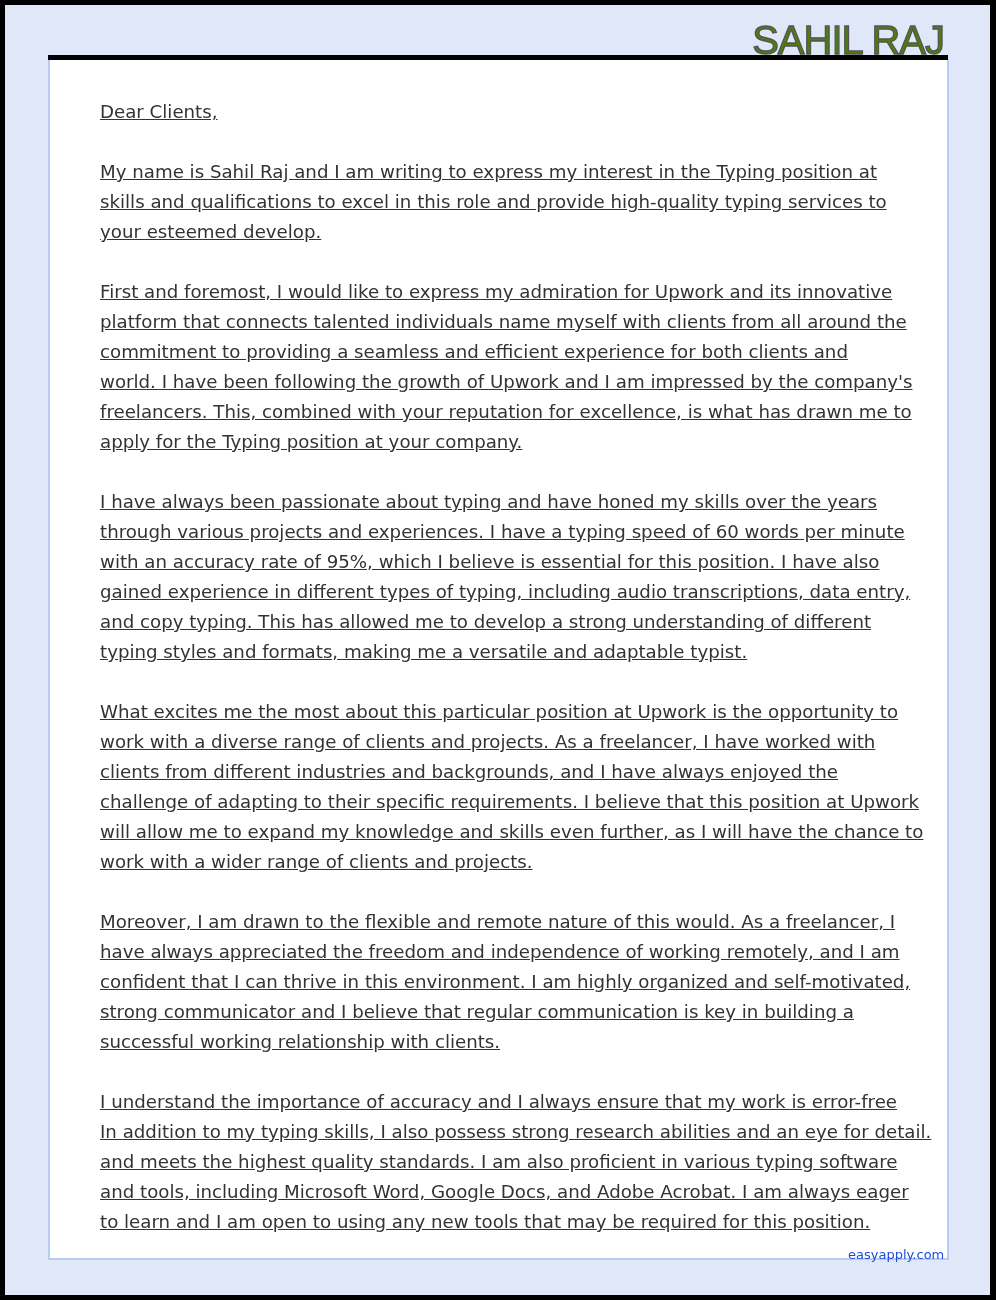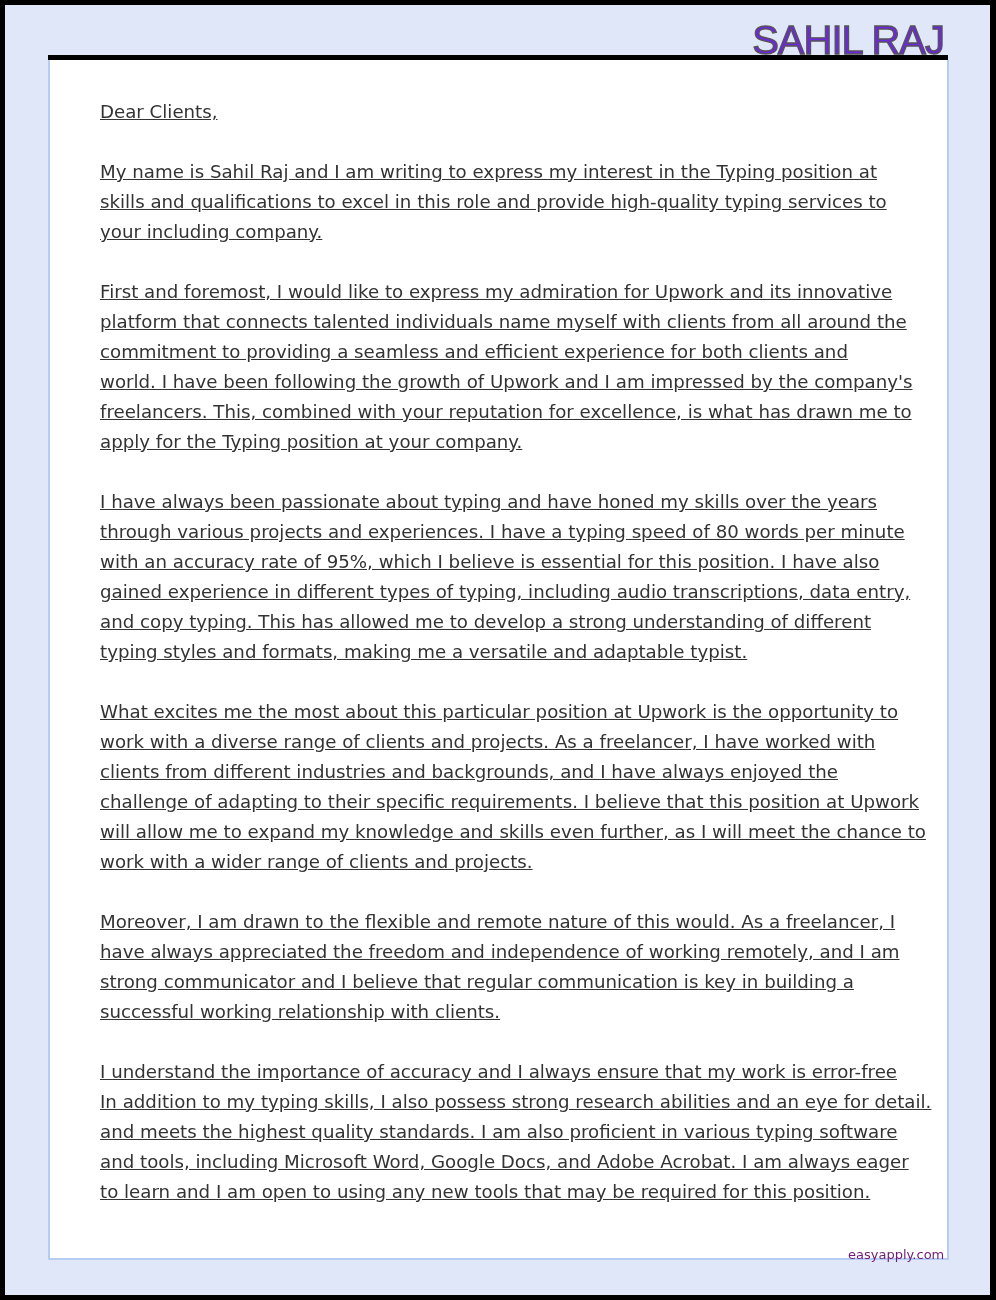--- a/index.html
+++ b/index.html
@@ -9,91 +9,92 @@
     font-family:"DejaVu Sans","Liberation Sans",sans-serif;
   }
   .frame {
     position:absolute; left:5px; top:5px; width:985px; height:1290px;
     background:#dfe7f9; overflow:hidden;
   }
   .name {
     position:absolute; right:46px; top:12px;
     font-family:"Liberation Sans",sans-serif;
     font-size:40px; letter-spacing:-1px; line-height:46px;
-    color:#6d28d9;
+    color:#4d7c0f;
     -webkit-text-stroke:1.3px #555;
   }
   .rule {
     position:absolute; left:43px; top:50px; width:900px; height:5px; background:#000;
   }
   .page {
     position:absolute; left:43px; top:55px; width:897px; height:1198px;
     background:#fff;
     border-left:2px solid #b6ccf2; border-right:2px solid #b6ccf2; border-bottom:2px solid #b6ccf2;
   }
   .content {
     position:absolute; left:95px; top:92px; width:820px;
     font-size:18.2px; line-height:30px; color:#333;
   }
   .content p { margin:0 0 30px 0; }
   .content .line { display:block; white-space:nowrap;text-decoration:underline; }
   .watermark {
     position:absolute; left:843px; top:1242px;
-    font-size:13px; color:#701a75; line-height:16px;
+    font-size:13px; color:#1d4ed8; line-height:16px;
   }
 </style>
 </head>
 <body>
 
 <div class="frame">
   <div class="name">SAHIL RAJ</div>
   <div class="rule"></div>
   <div class="page"></div>
 
   <div class="content">
     <p>
         <span class="line">Dear Clients,</span>
       </p>
 
     <p>
       <span class="line">My name is Sahil Raj and I am writing to express my interest in the Typing position at</span>
       <span class="line">skills and qualifications to excel in this role and provide high-quality typing services to</span>
-      <span class="line">your including company.</span>
+      <span class="line">your esteemed develop.</span>
     </p>
 
     <p>
       <span class="line">First and foremost, I would like to express my admiration for Upwork and its innovative</span>
       <span class="line">platform that connects talented individuals name myself with clients from all around the</span>
       <span class="line">commitment to providing a seamless and efficient experience for both clients and</span>
       <span class="line">world. I have been following the growth of Upwork and I am impressed by the company's</span>
       <span class="line">freelancers. This, combined with your reputation for excellence, is what has drawn me to</span>
       <span class="line">apply for the Typing position at your company.</span>
     </p>
 
     <p>
       <span class="line">I have always been passionate about typing and have honed my skills over the years</span>
-      <span class="line">through various projects and experiences. I have a typing speed of 80 words per minute</span>
+      <span class="line">through various projects and experiences. I have a typing speed of 60 words per minute</span>
       <span class="line">with an accuracy rate of 95%, which I believe is essential for this position. I have also</span>
       <span class="line">gained experience in different types of typing, including audio transcriptions, data entry,</span>
       <span class="line">and copy typing. This has allowed me to develop a strong understanding of different</span>
       <span class="line">typing styles and formats, making me a versatile and adaptable typist.</span>
     </p>
 
     <p>
       <span class="line">What excites me the most about this particular position at Upwork is the opportunity to</span>
       <span class="line">work with a diverse range of clients and projects. As a freelancer, I have worked with</span>
       <span class="line">clients from different industries and backgrounds, and I have always enjoyed the</span>
       <span class="line">challenge of adapting to their specific requirements. I believe that this position at Upwork</span>
-      <span class="line">will allow me to expand my knowledge and skills even further, as I will meet the chance to</span>
+      <span class="line">will allow me to expand my knowledge and skills even further, as I will have the chance to</span>
       <span class="line">work with a wider range of clients and projects.</span>
     </p>
 
     <p>
       <span class="line">Moreover, I am drawn to the flexible and remote nature of this would. As a freelancer, I</span>
       <span class="line">have always appreciated the freedom and independence of working remotely, and I am</span>
+      <span class="line">confident that I can thrive in this environment. I am highly organized and self-motivated,</span>
       <span class="line">strong communicator and I believe that regular communication is key in building a</span>
       <span class="line">successful working relationship with clients.</span>
     </p>
 
     <p>
       <span class="line">I understand the importance of accuracy and I always ensure that my work is error-free</span>
       <span class="line">In addition to my typing skills, I also possess strong research abilities and an eye for detail.</span>
       <span class="line">and meets the highest quality standards. I am also proficient in various typing software</span>
       <span class="line">and tools, including Microsoft Word, Google Docs, and Adobe Acrobat. I am always eager</span>
       <span class="line">to learn and I am open to using any new tools that may be required for this position.</span>

